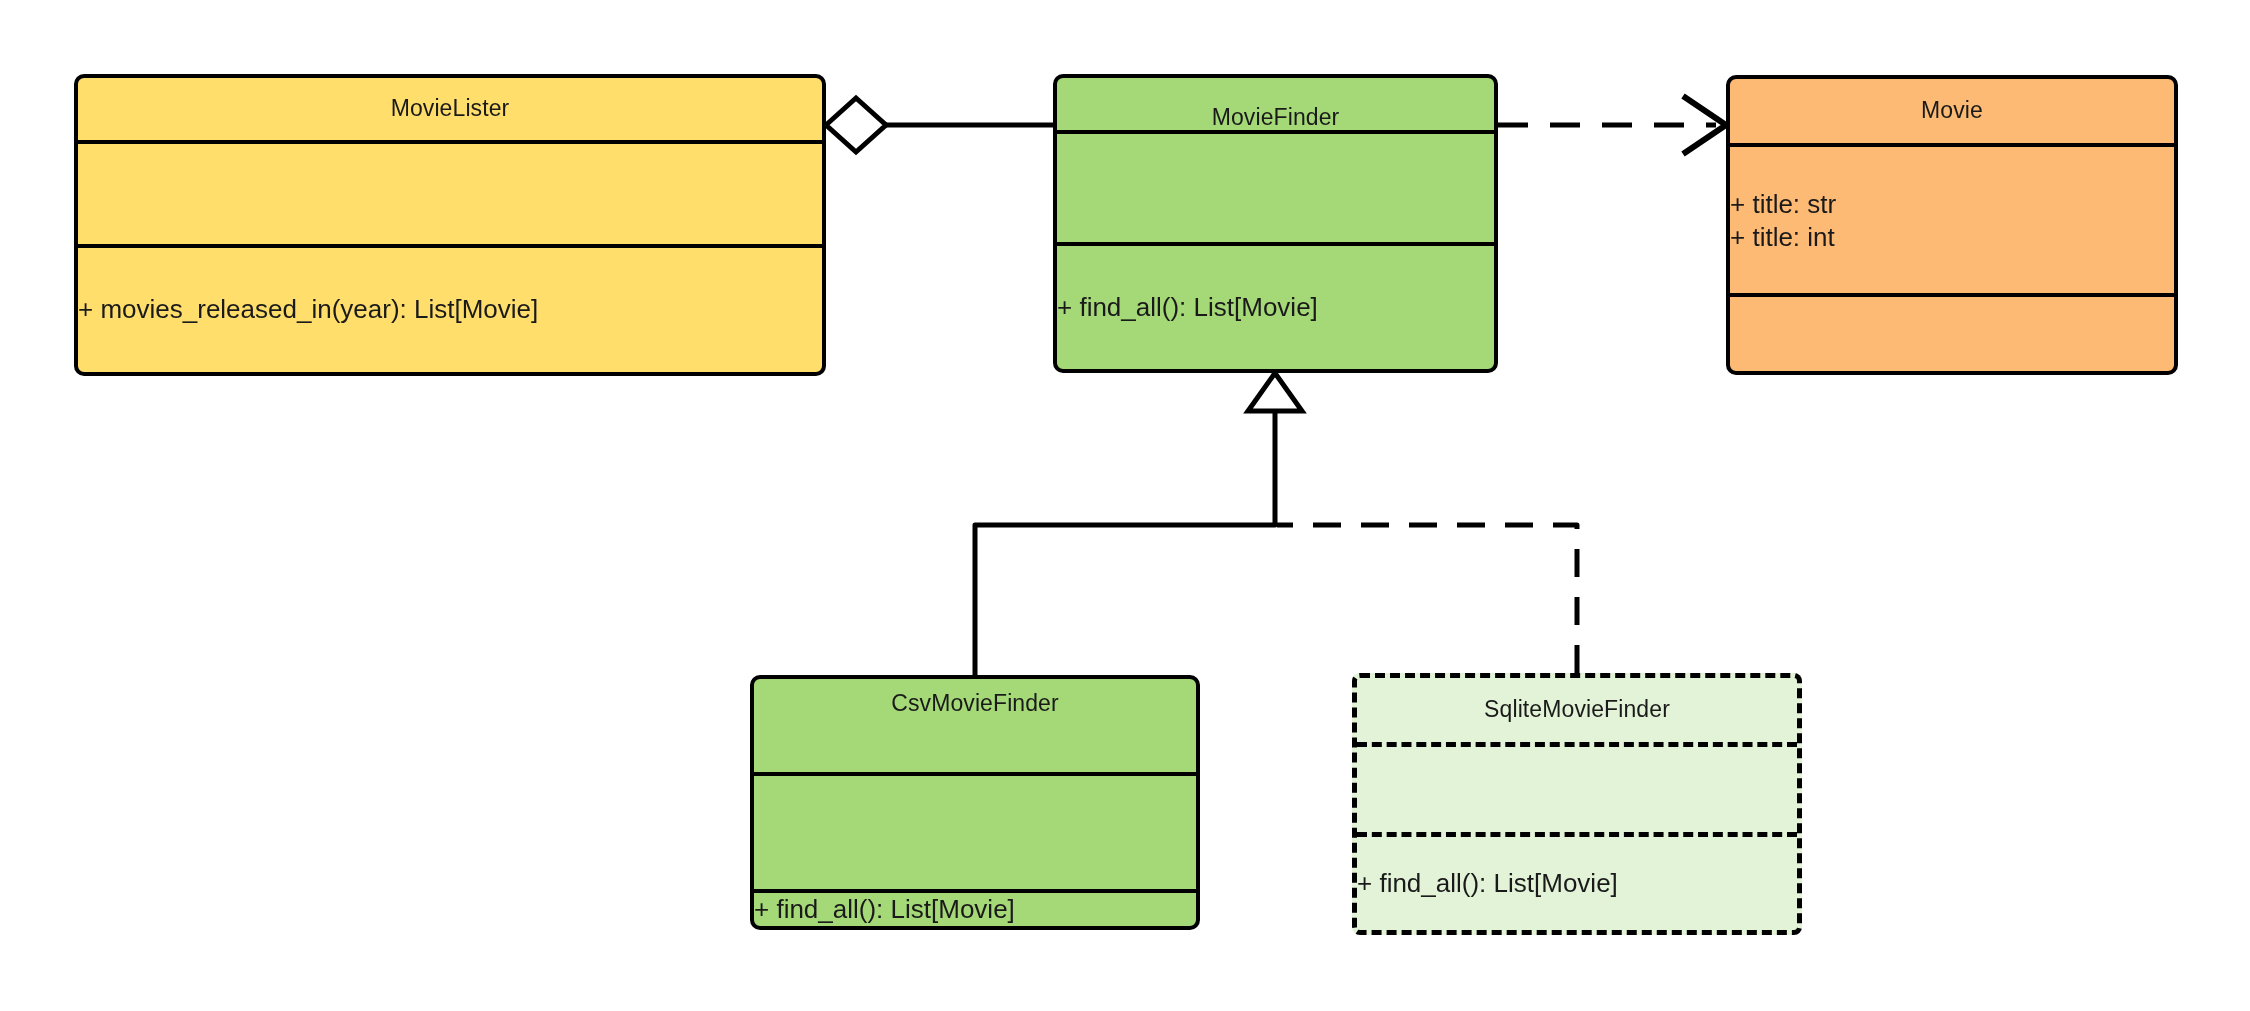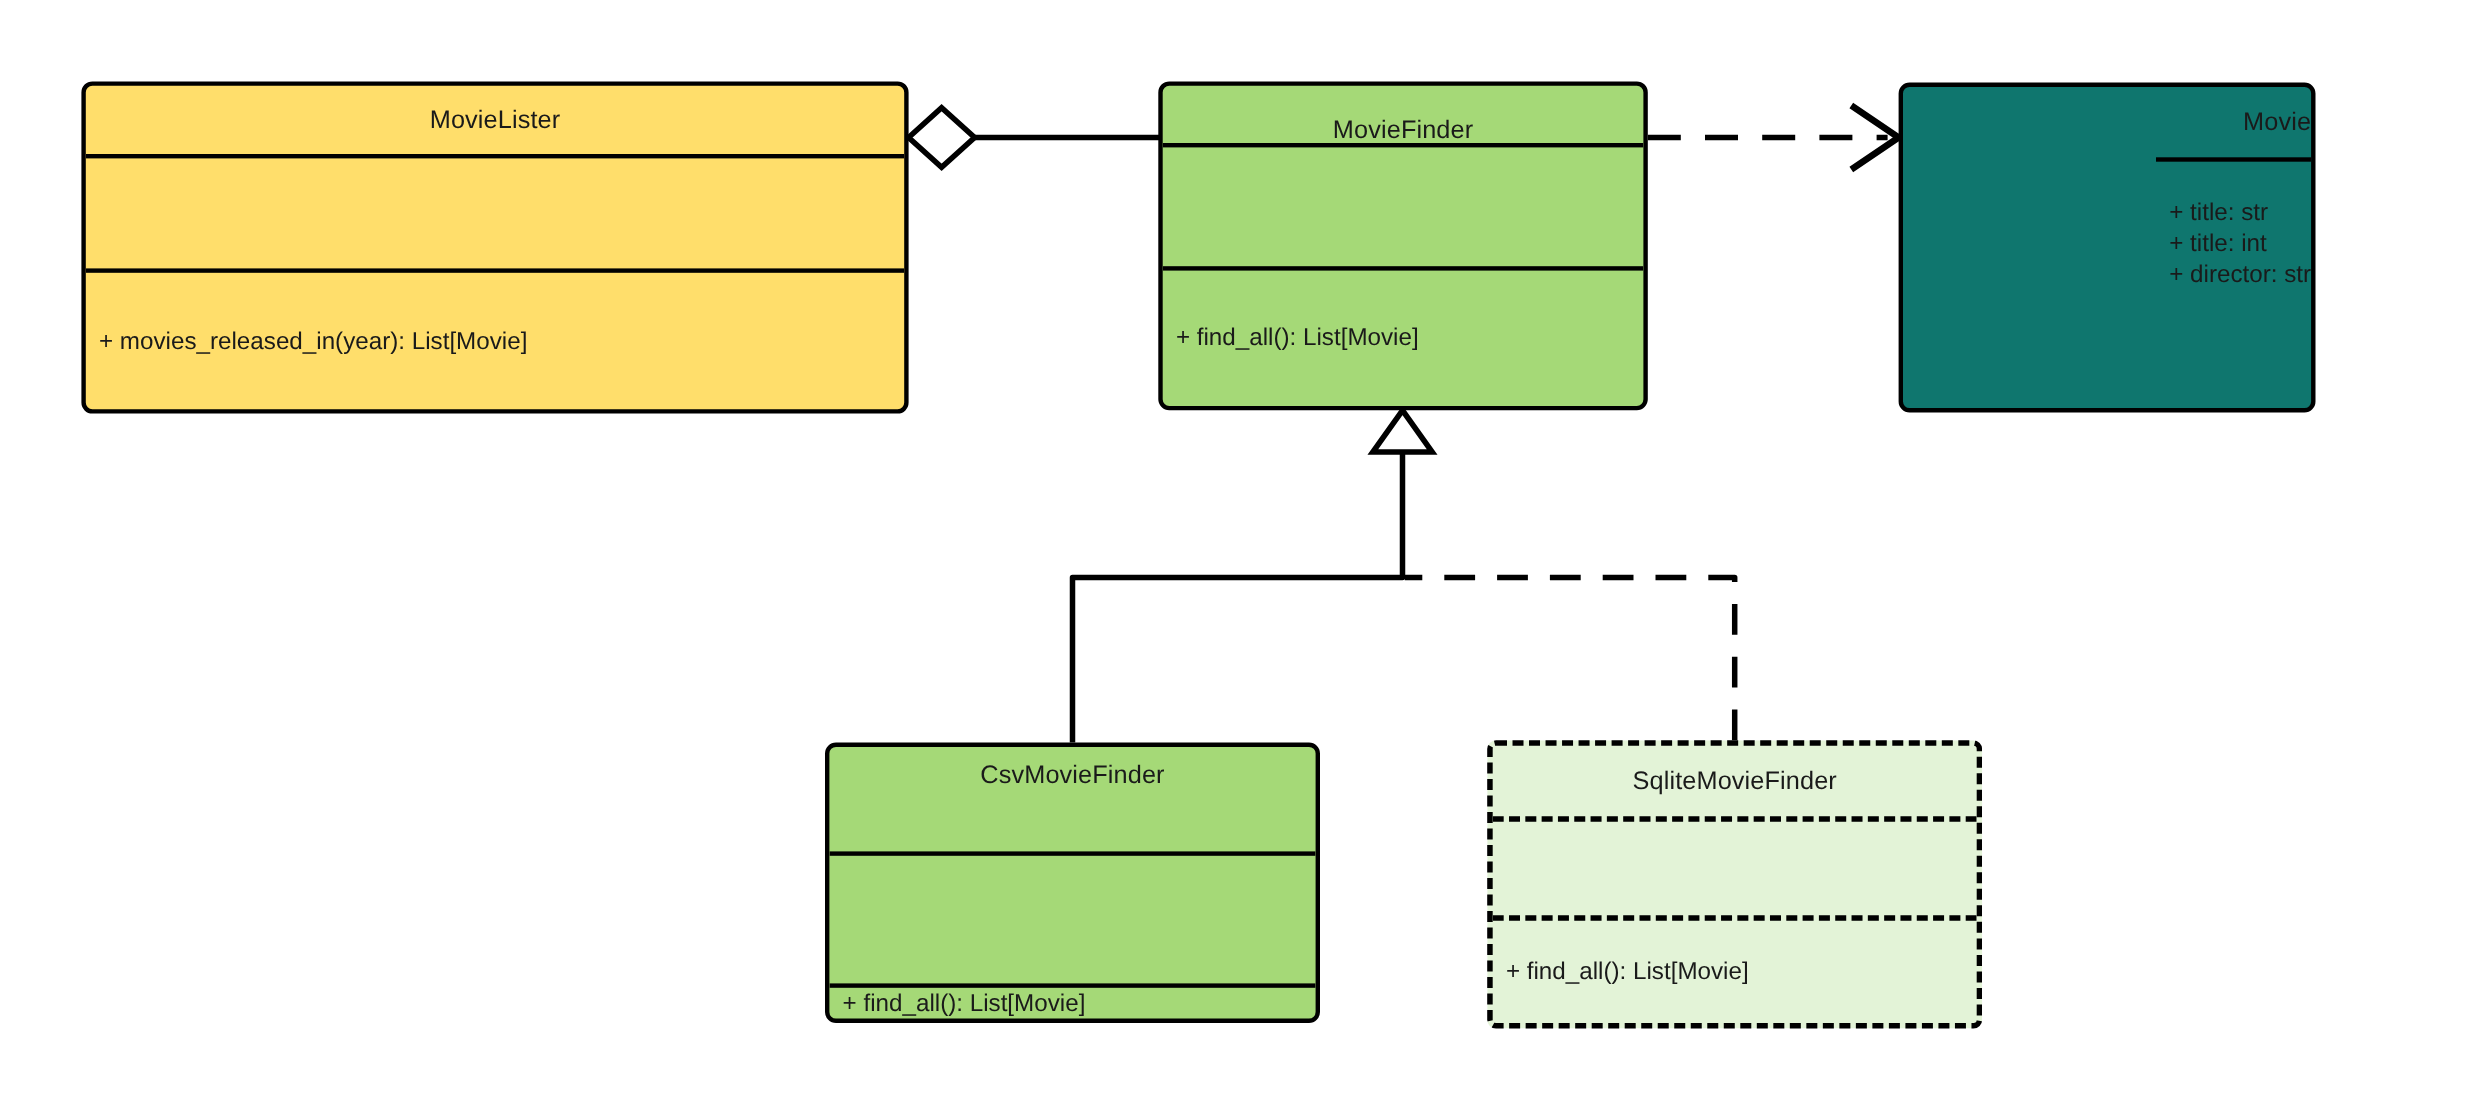--- a/index.html
+++ b/index.html
@@ -57,24 +57,24 @@
     border-top: 5px dashed #000000;
   }
   .class-name {
     font-size: 23px;
     color: #1a1a1a;
     line-height: 1.1;
     letter-spacing: 0.1px;
     white-space: nowrap;
   }
   .member-line {
-    font-size: 22px;
+    font-size: 26px;
     color: #1a1a1a;
     line-height: 1.28;
-    padding-left: 12px;
+    padding-left: 0;
     white-space: nowrap;
   }
   .attrs-comp { padding-top: 2px; }
 </style>
 </head>
 <body>
 
 <div id="canvas">
 
   <svg id="edge-layer" viewBox="0 0 2250 1011" width="2250" height="1011" xmlns="http://www.w3.org/2000/svg">
@@ -112,28 +112,27 @@
   <div class="uml-class" style="left:1053px; top:74px; width:445px; height:299px; background:#a5d977;">
     <div class="uml-compartment name-comp" style="height:52px;justify-content:flex-end;">
       <span class="class-name">MovieFinder</span>
     </div>
     <div class="uml-compartment attrs-comp divider-top" style="height:112px;"></div>
     <div class="uml-compartment divider-top" style="flex:1;">
       <div class="member-line">+ find_all(): List[Movie]</div>
     </div>
   </div>
 
-  <div class="uml-class" style="left:1726px; top:75px; width:379px; height:300px; background:#0f766e;align-items:flex-end;">
+  <div class="uml-class" style="left:1726px; top:75px; width:452px; height:300px; background:#fdba74;">
     <div class="uml-compartment name-comp" style="height:64px;">
       <span class="class-name">Movie</span>
     </div>
     <div class="uml-compartment attrs-comp divider-top" style="height:150px;">
       <div class="member-line">+ title: str</div>
       <div class="member-line">+ title: int</div>
-      <div class="member-line">+ director: str</div>
     </div>
     <div class="uml-compartment divider-top" style="flex:1;"></div>
   </div>
 
   <div class="uml-class" style="left:750px; top:675px; width:450px; height:255px; background:#a5d977;gap:44px;">
     <div class="uml-compartment name-comp" style="height:63px;">
       <span class="class-name">CsvMovieFinder</span>
     </div>
     <div class="uml-compartment attrs-comp divider-top" style="height:92px;"></div>
     <div class="uml-compartment divider-top" style="flex:1;">

